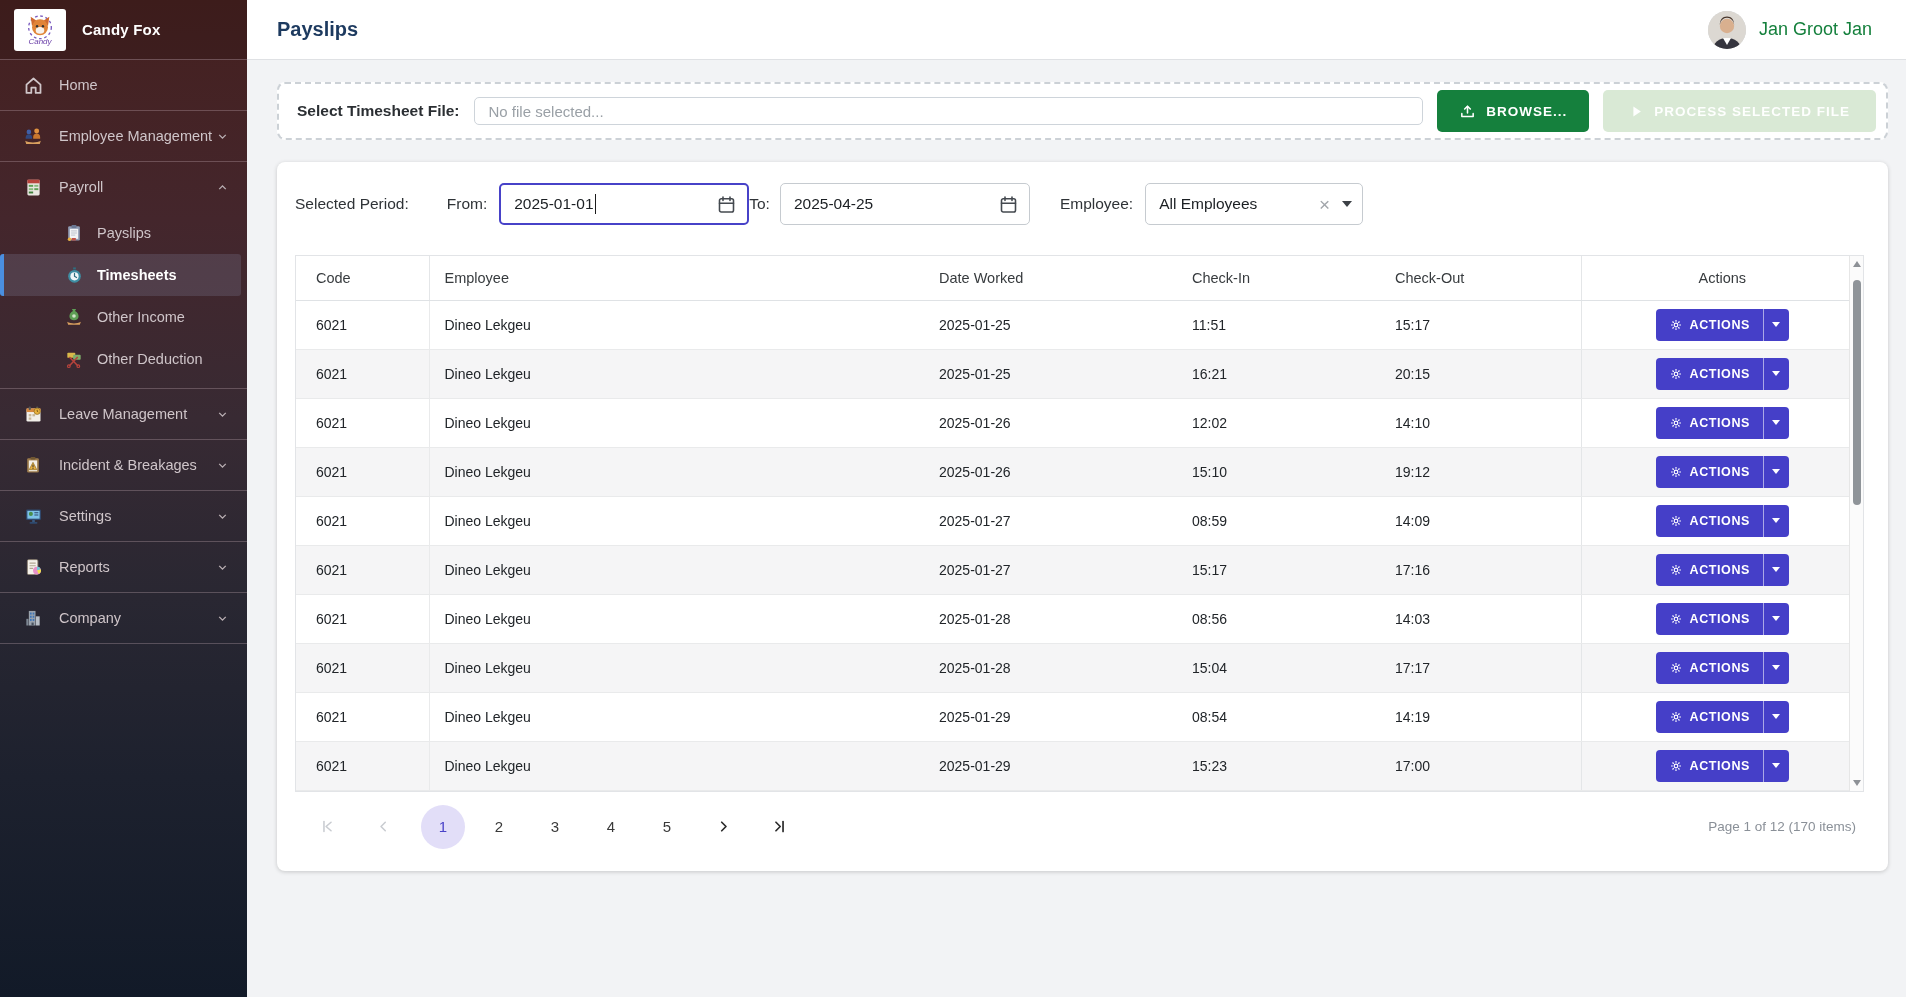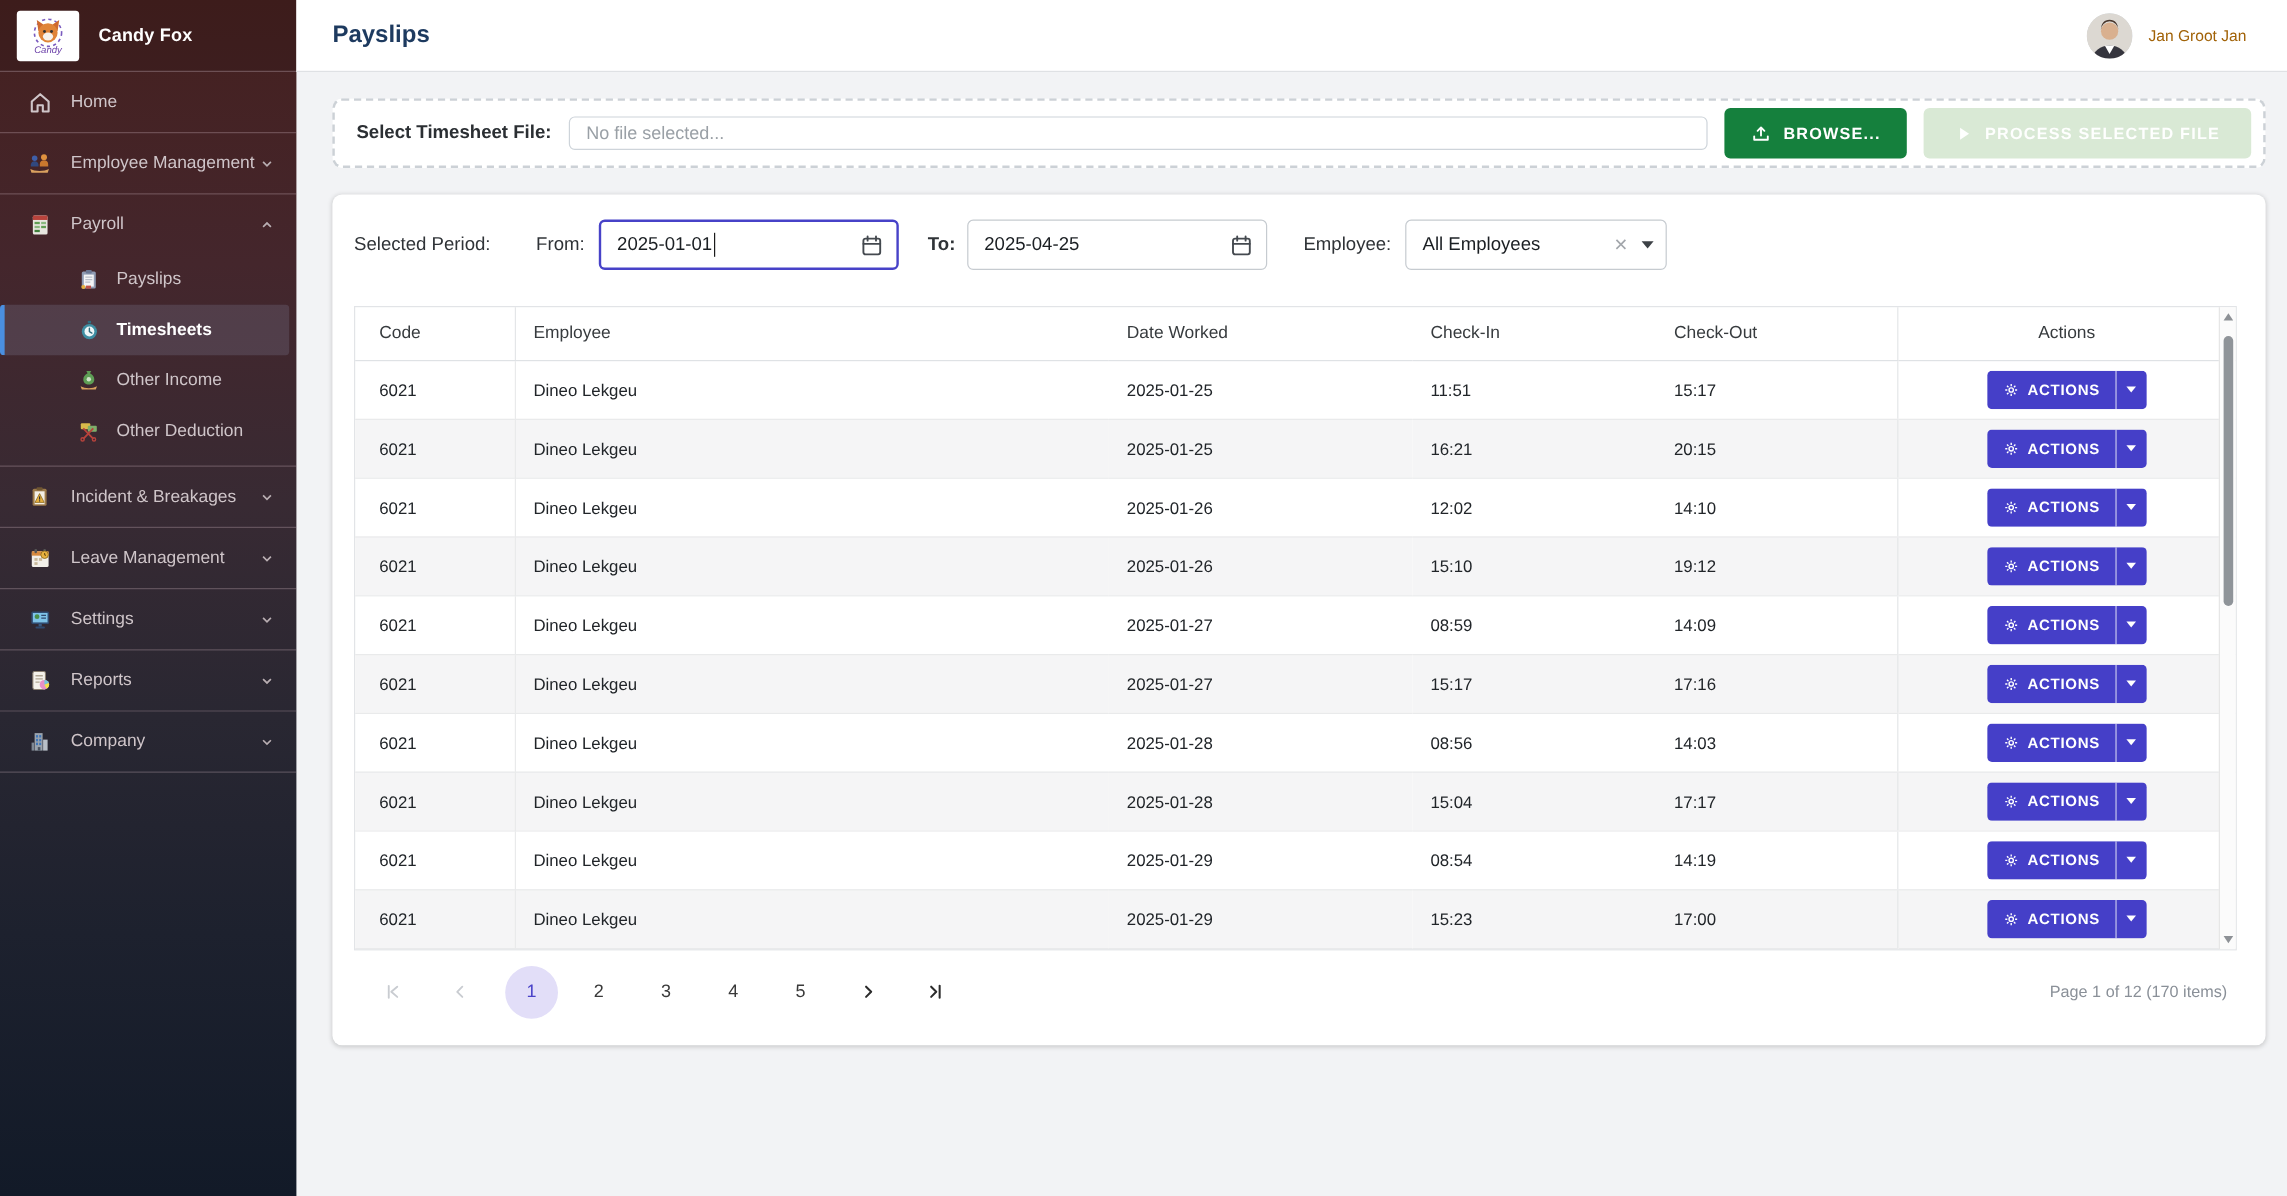--- a/index.html
+++ b/index.html
@@ -24,21 +24,21 @@
   .nav-subitem .ico { width:20px; height:20px; margin-right:13px; display:flex; align-items:center; justify-content:center; }
   .nav-subitem.active { background:rgba(130,130,160,.25); border-left:4px solid #4a8fe0; border-radius:3px; margin-right:6px; padding-left:60px; }
   .nav-subitem.active .slbl { color:#fff; font-weight:700; }
 
   
   .main { flex:1; display:flex; flex-direction:column; min-width:0; }
   .topbar { height:60px; background:#fff; border-bottom:1px solid #dfe1e4; display:flex; align-items:center; padding:0 34px 0 30px; flex-shrink:0; }
   .page-title { font-size:20px; font-weight:700; color:#1d3a5f; }
   .user { margin-left:auto; display:flex; align-items:center; gap:13px; }
   .avatar { width:38px; height:38px; border-radius:50%; overflow:hidden; background:#cfd4d8; flex-shrink:0; }
-  .user-name { font-size:13px; color:#a16207; }
+  .user-name { font-size:18px; color:#15803d; }
 
   
   .content { flex:1; padding:22px 18px 0 30px; overflow:hidden; }
 
   .file-card { border:2px dashed #ccd1d6; border-radius:8px; background:#fff; height:58px;
     display:flex; align-items:center; padding:0 10px 0 18px; gap:14px; }
   .file-label { font-size:15.5px; font-weight:700; color:#2b2f33; white-space:nowrap; }
   .file-input { flex:1; height:28px; border:1px solid #ced4da; border-radius:5px; padding:0 14px; font-size:15px; color:#212529; outline:none; font-family:inherit; }
   .file-input::placeholder { color:#9aa0a6; }
   .btn { height:42px; border:none; border-radius:5px; display:flex; align-items:center; gap:10px; font-family:inherit;
@@ -208,54 +208,54 @@
               </svg>
           </span>
           <span class="slbl">Other Deduction</span>
         </div>
       </div>
     </div>
 
     <div class="nav-group">
       <div class="nav-item">
         <span class="ico">
-          <svg width="20" height="20" viewBox="0 0 24 24">
-              <rect x="5" y="4" width="14" height="17" rx="1.5" fill="#9c7a4a"></rect>
-              <rect x="9" y="2.5" width="6" height="3" rx="1" fill="#6f5632"></rect>
-              <rect x="7" y="6.5" width="10" height="13" fill="#f3efe6"></rect>
-              <path d="M12 8.8 L16.6 17.6 H7.4 Z" fill="#e8b13f" stroke="#8a6a1f" stroke-width=".8"></path>
-              <rect x="11.4" y="11.6" width="1.2" height="3.2" fill="#333"></rect>
-              <rect x="11.4" y="15.5" width="1.2" height="1.2" fill="#333"></rect>
-            </svg>
-        </span>
-        <span class="lbl">Incident &amp; Breakages</span>
-        <span class="chev">
-          <svg width="13" height="13" viewBox="0 0 24 24" fill="none" stroke="#b9aeb2" stroke-width="2.6">
-              <path d="M6 9 l6 6 6-6"></path>
-            </svg>
-        </span>
-      </div>
-    </div>
-
-    <div class="nav-group">
-      <div class="nav-item">
-        <span class="ico">
           <svg width="21" height="21" viewBox="0 0 24 24">
               <rect x="4" y="5" width="16" height="15" rx="1.5" fill="#f2efe9"></rect>
               <rect x="4" y="5" width="16" height="4.2" fill="#d88a3f"></rect>
               <rect x="6.5" y="2.8" width="2.5" height="4" rx="1" fill="#555"></rect>
               <rect x="15" y="2.8" width="2.5" height="4" rx="1" fill="#555"></rect>
               <rect x="6.5" y="11.5" width="3" height="2.6" fill="#c8b89a"></rect>
               <rect x="10.8" y="11.5" width="3" height="2.6" fill="#c8b89a"></rect>
               <rect x="6.5" y="15.4" width="3" height="2.6" fill="#c8b89a"></rect>
               <circle cx="16.2" cy="8.3" r="3.6" fill="#e8b13f" stroke="#8a6a1f" stroke-width=".8"></circle>
               <path d="M16.2 6.6v1.7l1.2.8" stroke="#6a4f14" stroke-width="1" fill="none"></path>
             </svg>
         </span>
         <span class="lbl">Leave Management</span>
+        <span class="chev">
+          <svg width="13" height="13" viewBox="0 0 24 24" fill="none" stroke="#b9aeb2" stroke-width="2.6">
+              <path d="M6 9 l6 6 6-6"></path>
+            </svg>
+        </span>
+      </div>
+    </div>
+
+    <div class="nav-group">
+      <div class="nav-item">
+        <span class="ico">
+          <svg width="20" height="20" viewBox="0 0 24 24">
+              <rect x="5" y="4" width="14" height="17" rx="1.5" fill="#9c7a4a"></rect>
+              <rect x="9" y="2.5" width="6" height="3" rx="1" fill="#6f5632"></rect>
+              <rect x="7" y="6.5" width="10" height="13" fill="#f3efe6"></rect>
+              <path d="M12 8.8 L16.6 17.6 H7.4 Z" fill="#e8b13f" stroke="#8a6a1f" stroke-width=".8"></path>
+              <rect x="11.4" y="11.6" width="1.2" height="3.2" fill="#333"></rect>
+              <rect x="11.4" y="15.5" width="1.2" height="1.2" fill="#333"></rect>
+            </svg>
+        </span>
+        <span class="lbl">Incident &amp; Breakages</span>
         <span class="chev">
           <svg width="13" height="13" viewBox="0 0 24 24" fill="none" stroke="#b9aeb2" stroke-width="2.6">
               <path d="M6 9 l6 6 6-6"></path>
             </svg>
         </span>
       </div>
     </div>
 
     <div class="nav-group">
       <div class="nav-item">
@@ -374,21 +374,21 @@
           <div class="date-box focused" style="margin-left:12px;">
             <span>2025-01-01</span>
             <span class="caret-bar"></span>
             <span class="cal">
               <svg width="21" height="21" viewBox="0 0 24 24" fill="none" stroke="#44494f" stroke-width="1.8" stroke-linecap="round">
                   <rect x="4" y="5.5" width="16" height="15" rx="2"></rect>
                   <path d="M8 3.5v4M16 3.5v4M4 10.5h16"></path>
                 </svg>
             </span>
           </div>
-          <span class="f-label" style="margin-left:24px;font-weight:bold;">To:</span>
+          <span class="f-label" style="">To:</span>
           <div class="date-box" style="margin-left:10px;">
             <span>2025-04-25</span>
             <span class="cal">
               <svg width="21" height="21" viewBox="0 0 24 24" fill="none" stroke="#44494f" stroke-width="1.8" stroke-linecap="round">
                   <rect x="4" y="5.5" width="16" height="15" rx="2"></rect>
                   <path d="M8 3.5v4M16 3.5v4M4 10.5h16"></path>
                 </svg>
             </span>
           </div>
           <span class="f-label" style="margin-left:30px;">Employee:</span>

